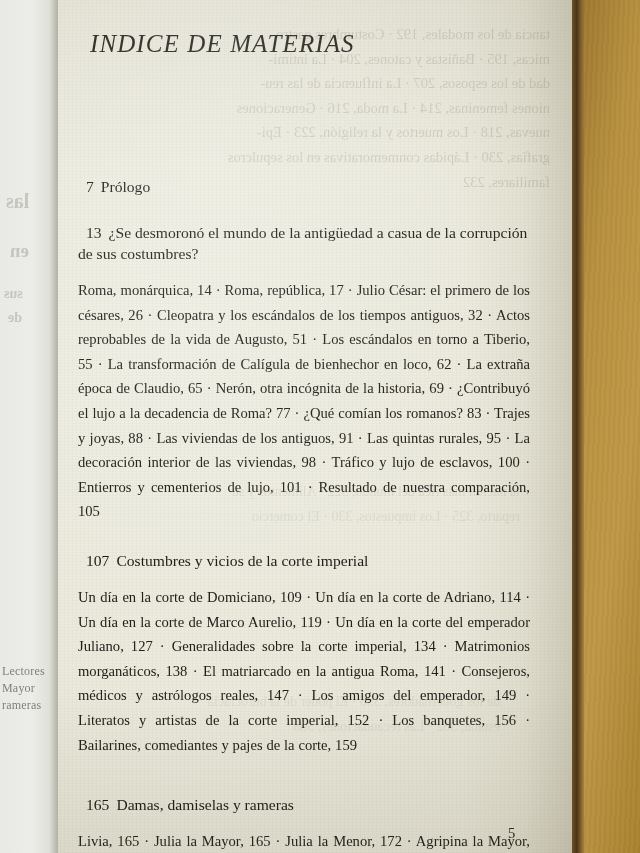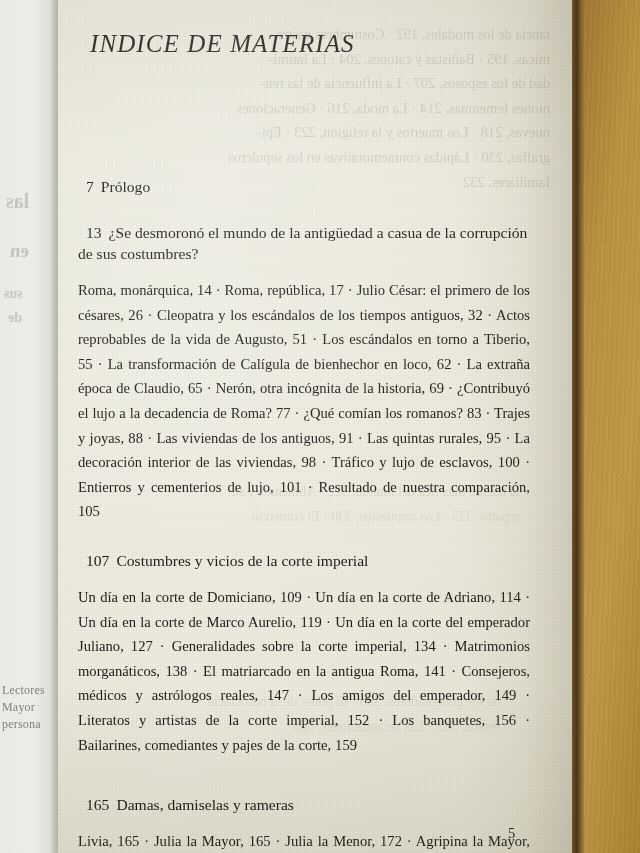--- a/index.html
+++ b/index.html
@@ -109,21 +109,20 @@
   
   .edge-text {
     position: absolute;
     left: 2px;
     font-family: "Liberation Serif", "DejaVu Serif", serif;
     font-size: 12px;
     color: #6d6d63;
     opacity: .85;
     white-space: nowrap;
     letter-spacing: .2px;
-    margin-top: 19px;
   }
   .edge-ghost {
     position: absolute;
     left: 0px;
     font-family: "Liberation Serif", "DejaVu Serif", serif;
     color: #b9bab0;
     opacity: .75;
     white-space: nowrap;
     font-weight: bold;
     transform: scaleX(-1);
@@ -329,18 +328,18 @@
   </div>
 
   <div class="left-page-edge">
     <div class="edge-ghost" style="top:190px; left:6px; font-size:20px;">las</div>
     <div class="edge-ghost" style="top:240px; left:10px; font-size:19px;">en</div>
     <div class="edge-ghost" style="top:286px; left:4px; font-size:14px;">sus</div>
     <div class="edge-ghost" style="top:310px; left:8px; font-size:14px;">de</div>
 
     <div class="edge-text" style="top:664px;">Lectores</div>
     <div class="edge-text" style="top:681px;">Mayor</div>
-    <div class="edge-text" style="top:698px;">persona</div>
+    <div class="edge-text" style="top:698px;">rameras</div>
 
     <div class="fold-shadow"></div>
   </div>
 
 </div>
 
 </body></html>

